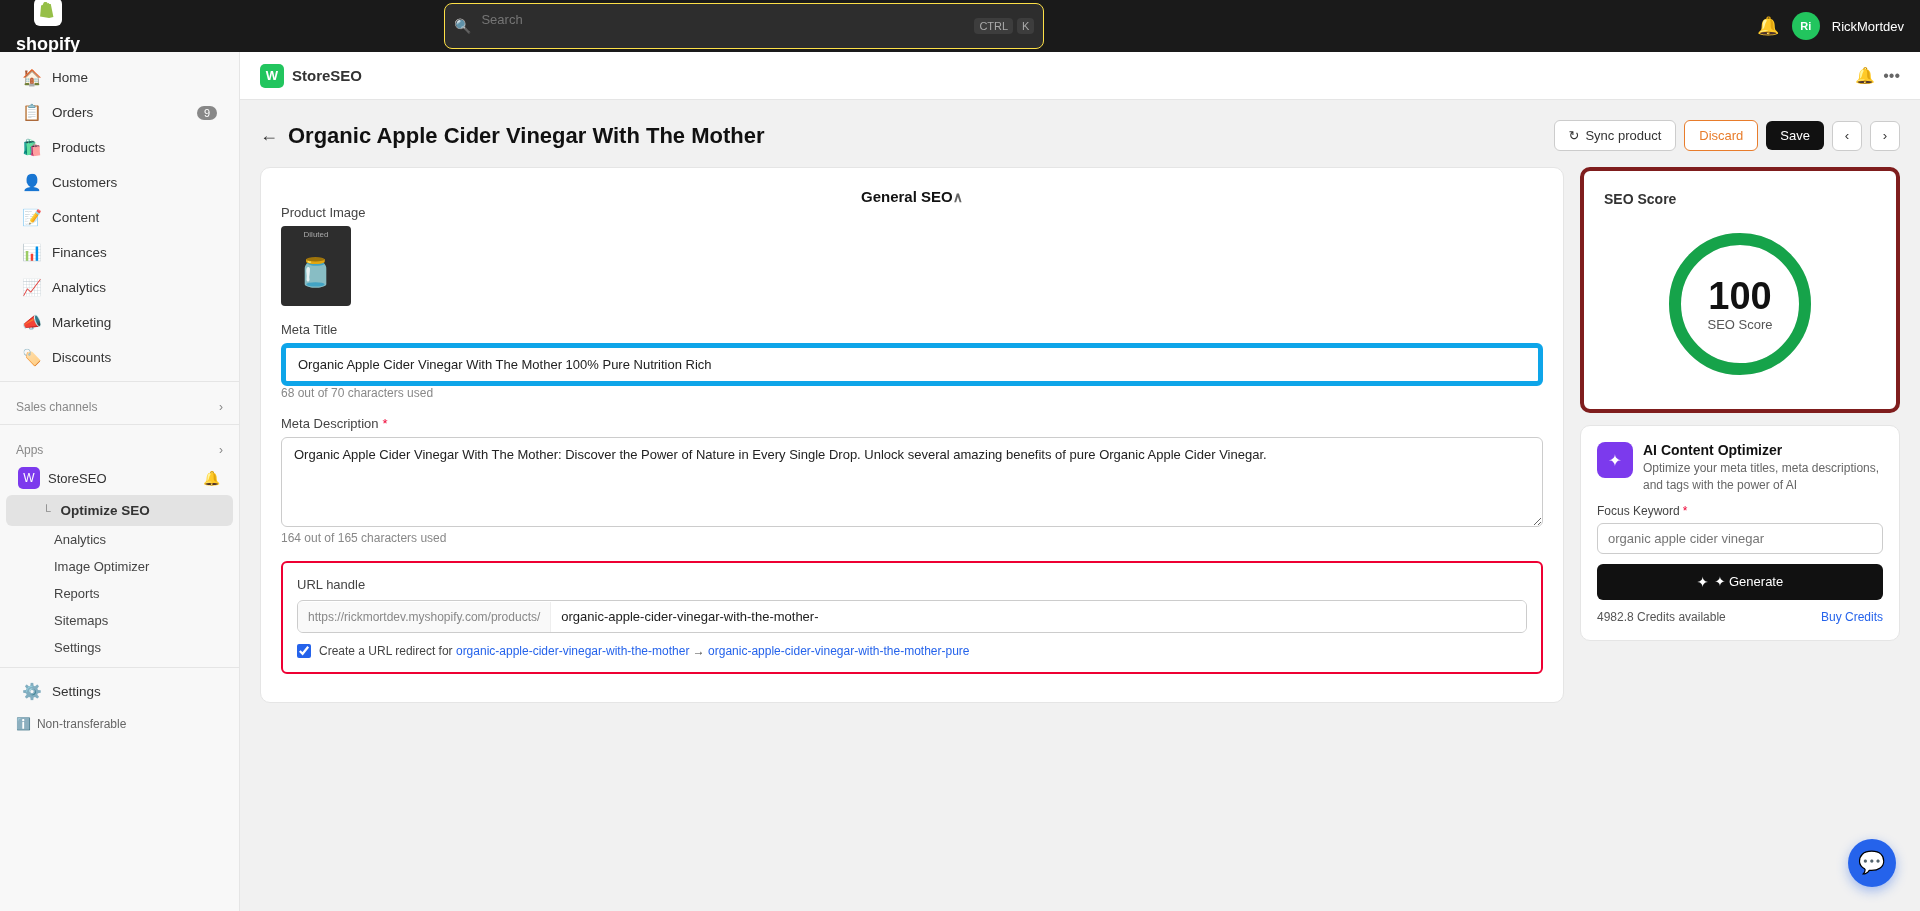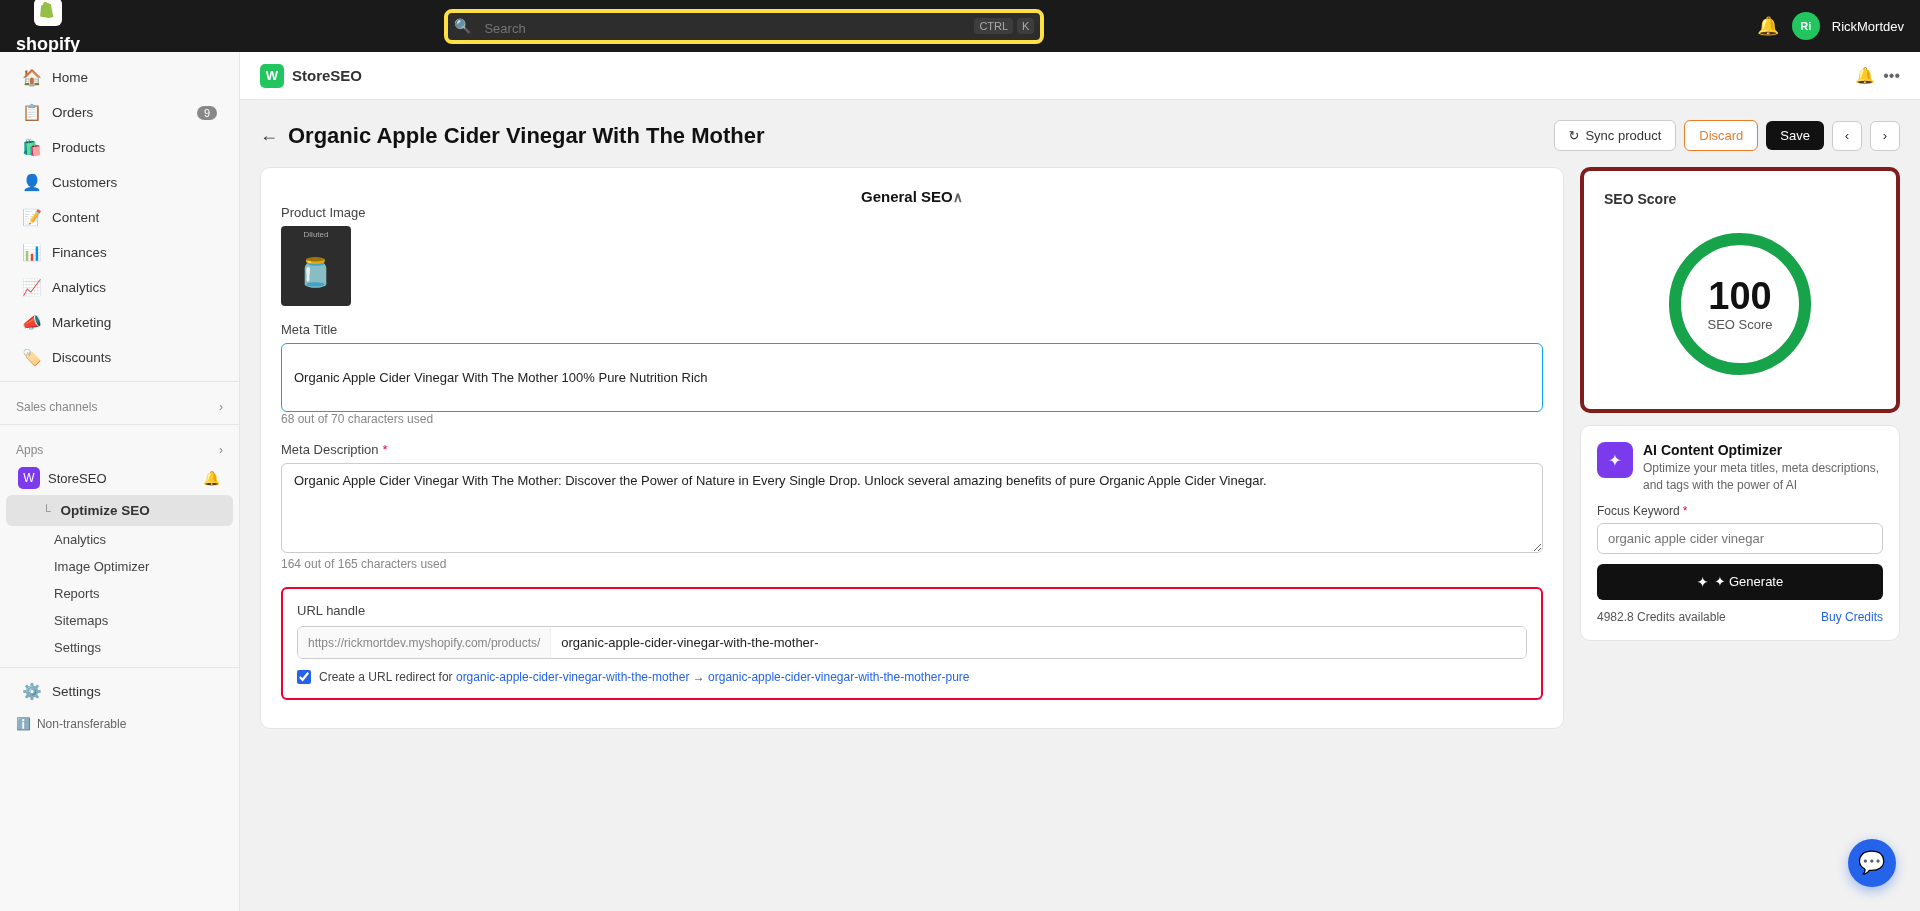--- a/index.html
+++ b/index.html
@@ -4,21 +4,21 @@
   <style>
     * { box-sizing: border-box; margin: 0; padding: 0; }
     body { font-family: -apple-system, BlinkMacSystemFont, 'Segoe UI', sans-serif; background: #f1f1f1; display: flex; flex-direction: column; height: 911px; overflow: hidden; }
 
     
     .topbar { background: #1a1a1a; height: 52px; display: flex; align-items: center; padding: 0 16px; gap: 16px; flex-shrink: 0; }
     .topbar-logo { display: flex; align-items: center; gap: 8px; color: white; font-size: 18px; font-weight: 700; flex-direction: column; }
     .topbar-logo-icon { width: 28px; height: 28px; background: #fff; border-radius: 6px; display: flex; align-items: center; justify-content: center; }
     .topbar-logo-icon svg { width: 20px; height: 20px; }
     .topbar-search { flex: 1; max-width: 600px; margin: 0 auto; position: relative; }
-    .topbar-search input { width: 100%; background: #2d2d2d; border: 4px solid #fde047; border-radius: 8px; padding: 8px 12px 4px 36px; color: #ccc; font-size: 13px; outline: none; }
+    .topbar-search input { width: 100%; background: #2d2d2d; border: 1px solid #fde047; border-radius: 8px; padding: 8px 12px 21px 36px; color: #ccc; font-size: 13px; outline: none; }
     .topbar-search-icon { position: absolute; left: 10px; top: 50%; transform: translateY(-50%); color: #888; font-size: 14px; }
     .topbar-search-shortcut { position: absolute; right: 10px; top: 50%; transform: translateY(-50%); display: flex; gap: 4px; }
     .kbd { background: #3d3d3d; color: #aaa; border-radius: 4px; padding: 2px 5px; font-size: 11px; }
     .topbar-actions { display: flex; align-items: center; gap: 12px; margin-left: auto; }
     .topbar-bell { color: #aaa; font-size: 18px; cursor: pointer; }
     .topbar-avatar { width: 28px; height: 28px; background: #22c55e; border-radius: 50%; display: flex; align-items: center; justify-content: center; color: white; font-size: 11px; font-weight: 600; }
     .topbar-username { color: #ffffff; font-size: 13px; }
 
     
     .main-layout { display: flex; flex: 1; overflow: hidden; }
@@ -70,21 +70,21 @@
     .card { background: white; border-radius: 10px; padding: 20px; border: 1px solid #e5e5e5; }
 
     
     .section-header { display: flex; align-items: center; justify-content: center; font-size: 15px; font-weight: 600; color: #111; cursor: pointer; }
     .section-chevron { font-size: 14px; color: #666; }
 
     
     .form-label { font-size: 13px; color: #444; margin-bottom: 6px; display: flex; align-items: center; gap: 4px; }
     .form-label .required { color: #e03; font-size: 13px; }
     .form-group { margin-bottom: 16px; }
-    .form-input { width: 100%; border: 1px solid #0ea5e9; border-radius: 6px; padding: 26px 12px; font-size: 13px; color: #222; outline: none; }
+    .form-input { width: 100%; border: 5px solid #0ea5e9; border-radius: 6px; padding: 9px 12px; font-size: 13px; color: #222; outline: none; }
     .form-textarea { width: 100%; border: 1px solid #ccc; border-radius: 6px; padding: 9px 12px; font-size: 13px; color: #222; outline: none; resize: vertical; min-height: 90px; font-family: inherit; }
     .char-count { font-size: 12px; color: #888; margin-top: 0; }
 
     
     .url-handle-box { border: 2px solid #e03; border-radius: 6px; padding: 14px; margin-bottom: 8px; }
     .url-handle-label { font-size: 13px; color: #444; margin-bottom: 8px; font-weight: 500; }
     .url-input-wrapper { display: flex; align-items: center; border: 1px solid #ccc; border-radius: 6px; overflow: hidden; background: white; }
     .url-prefix { padding: 8px 10px; font-size: 12px; color: #888; background: #f9f9f9; border-right: 1px solid #eee; white-space: nowrap; }
     .url-input { flex: 1; border: none; padding: 8px 10px; font-size: 13px; color: #222; outline: none; }
     .url-redirect { display: flex; align-items: flex-end; gap: 8px; margin-top: 10px; font-size: 12px; color: #444; }

